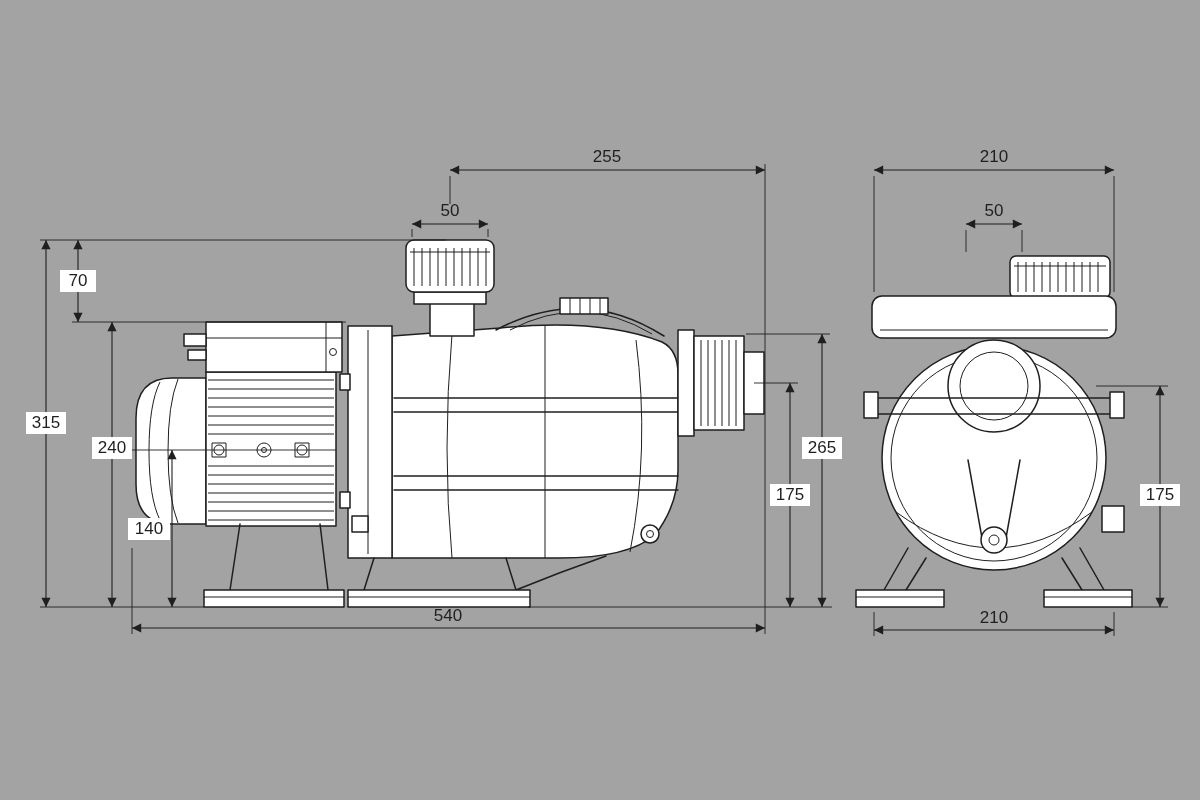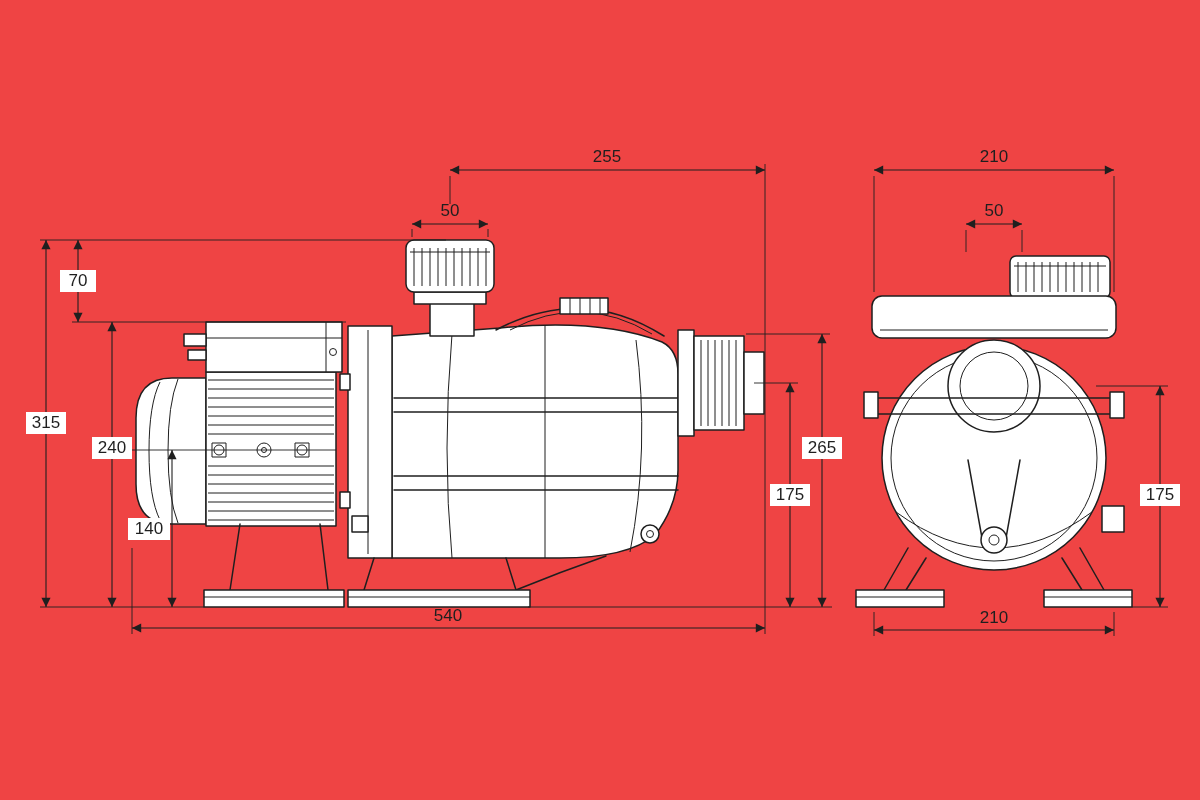--- a/index.html
+++ b/index.html
@@ -1,16 +1,16 @@
 <!DOCTYPE html>
 <html><head>
 <meta charset="utf-8">
 <style>
   html,body{margin:0;padding:0;background:#ffffff;}
-  .canvas{width:1200px;height:800px;background:#ef4444;position:relative;overflow:hidden;}
+  .canvas{width:1200px;height:800px;background:#a3a3a3;position:relative;overflow:hidden;}
   svg{display:block;}
   .ln{fill:none;stroke:#1f1f1f;stroke-width:1.5;stroke-linejoin:round;stroke-linecap:round;}
   .lnw{fill:#ffffff;stroke:#1f1f1f;stroke-width:1.5;stroke-linejoin:round;}
   .lnthin{fill:none;stroke:#1f1f1f;stroke-width:1;stroke-linejoin:round;}
   .ext{fill:none;stroke:#1f1f1f;stroke-width:0.9;}
   .dim{fill:none;stroke:#1f1f1f;stroke-width:1.1;marker-start:url(#arr);marker-end:url(#arr);}
   .dimtxt{font-family:"Liberation Sans",sans-serif;font-size:17px;fill:#1f1f1f;text-anchor:middle;}
   .lblbg{fill:#ffffff;}
 </style>
 </head>

